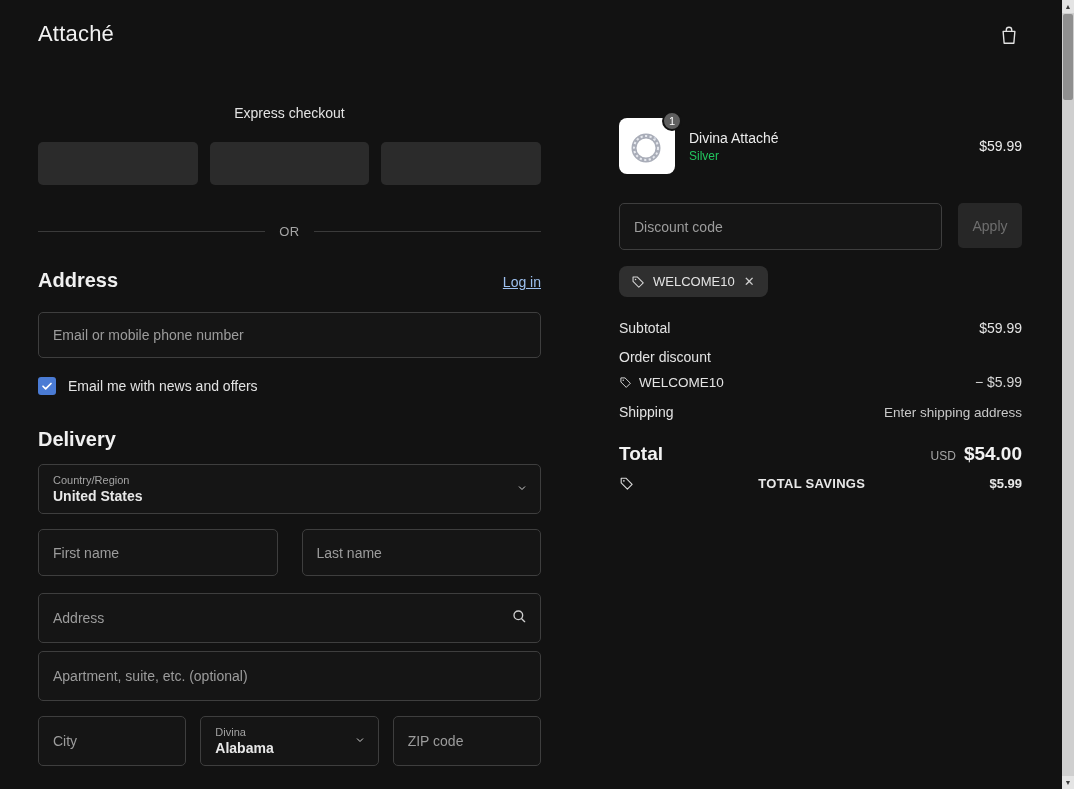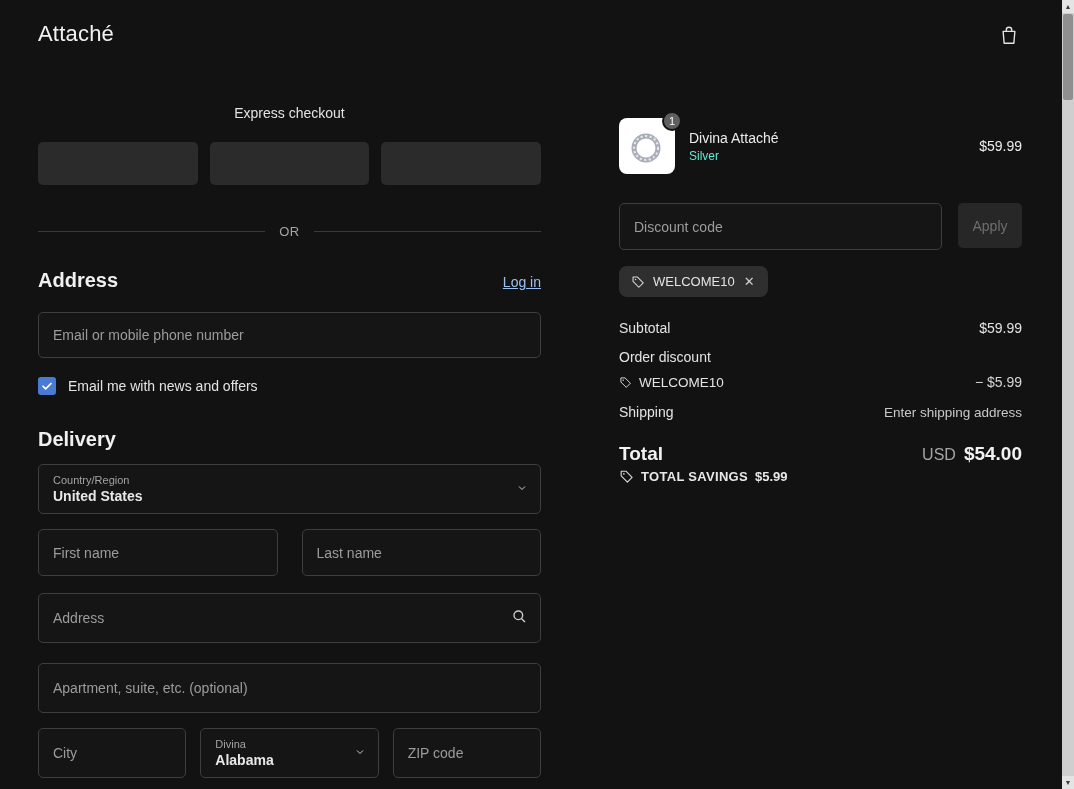--- a/index.html
+++ b/index.html
@@ -48,38 +48,38 @@
   }
   .select-box .sel-label { font-size:11px; color:#a3a3a3; line-height:14px; }
   .select-box .sel-value { font-size:14px; color:#e8e8e8; line-height:18px;font-weight:bold; }
   .chevron { position:absolute; right:12px; top:50%; transform:translateY(-50%); }
   .name-row { display:flex; gap:24px; margin-top:15px; }
   .name-row .field { flex:1; margin-top:0; }
   .name-row input { height:47px; }
   .addr-field { margin-top:17px; }
   .addr-field input { height:50px; padding-right:42px; }
   .search-icon { position:absolute; right:14px; top:50%; transform:translateY(-50%); }
-  .apt-field { margin-top:20px; }
+  .apt-field { margin-top:8px; }
   .apt-field input { height:50px; }
   .city-row { display:flex; gap:14px; margin-top:15px; }
   .city-row .field { flex:1; margin-top:0; }
   .city-row input { height:50px; }
   .city-row .select-box { margin-top:0; flex:1; }
   
   .item-row { display:flex; align-items:center; }
   .thumb-wrap { position:relative; width:56px; height:56px; flex:0 0 auto; }
   .thumb { width:56px; height:56px; background:#ffffff; border-radius:8px; display:flex; align-items:center; justify-content:center; overflow:hidden; }
   .qty-badge {
     position:absolute; top:-7px; right:-7px; width:20px; height:20px; border-radius:50%;
     background:#5f5f5f; color:#fff; font-size:11px; display:flex; align-items:center;
     justify-content:center; border:2px solid #121212;
   }
   .item-info { flex:1; margin-left:14px; }
   .item-name { font-size:14px; color:#ececec; }
-  .item-variant { font-size:12px; color:#5eead4; margin-top:3px; }
+  .item-variant { font-size:12px; color:#22c55e; margin-top:3px; }
   .item-price { font-size:14px; color:#ececec; }
   .discount-row { display:flex; gap:16px; margin-top:29px; }
   .discount-row .field { flex:1; margin-top:0; }
   .discount-row input { height:47px; }
   .apply-btn { width:64px; height:45px; background:#272727; color:#6e6e6e; border:none; border-radius:5px; font-size:14px; font-family:inherit; cursor:pointer; }
   .chip-row { margin-top:16px; }
   .chip { display:inline-flex; align-items:center; gap:8px; background:#2f2f2f; border-radius:8px; padding:8px 12px; }
   .chip .chip-text { font-size:13px; color:#e3e3e3; }
   .chip .chip-close { background:none; border:none; color:#cfcfcf; font-size:13px; cursor:pointer; padding:0 1px; line-height:1; }
   .totals { margin-top:23px; }
@@ -89,23 +89,23 @@
   .row-subtotal .t-value { font-weight:500; }
   .row-orderdiscount { margin-top:13px; }
   .row-welcome { margin-top:9px; }
   .row-welcome .code-side { display:flex; align-items:center; gap:7px; font-size:13.5px; color:#e3e3e3; }
   .row-welcome .t-value { color:#d6d6d6; }
   .row-shipping { margin-top:14px; }
   .row-shipping .t-value { color:#c9c9c9; font-size:13.5px; }
   .row-total { margin-top:23px; }
   .row-total .total-label { font-size:19px; font-weight:700; color:#f2f2f2; }
   .total-side { display:flex; align-items:baseline; gap:8px; }
-  .currency { font-size:16px; color:#a5a5a5; }
+  .currency { font-size:12px; color:#a5a5a5; }
   .total-amount { font-size:19px; font-weight:700; color:#f2f2f2; }
-  .row-savings { margin-top:4px; display:flex; align-items:center; gap:7px; }
+  .row-savings { margin-top:11px; display:flex; align-items:center; gap:7px;justify-content:space-between; }
   .savings-label { font-size:13px; font-weight:700; color:#e8e8e8; letter-spacing:.3px; }
   .savings-value { font-size:13px; font-weight:700; color:#e8e8e8; }
   .tag-icon { color:#d8d8d8; display:inline-flex; }
   
   .scrollbar { position:absolute; right:0; top:0; width:12px; height:789px; background:#cfcfcf; }
   .sb-arrow { position:absolute; left:0; width:12px; height:13px; background:#e4e4e4; color:#3c3c3c; font-size:7px; display:flex; align-items:center; justify-content:center; cursor:pointer; }
   .sb-up { top:0; }
   .sb-down { bottom:0; }
   .sb-thumb { position:absolute; left:1px; top:14px; width:10px; height:86px; background:#8f8f8f; border-radius:2px; cursor:grab; }
 </style>

